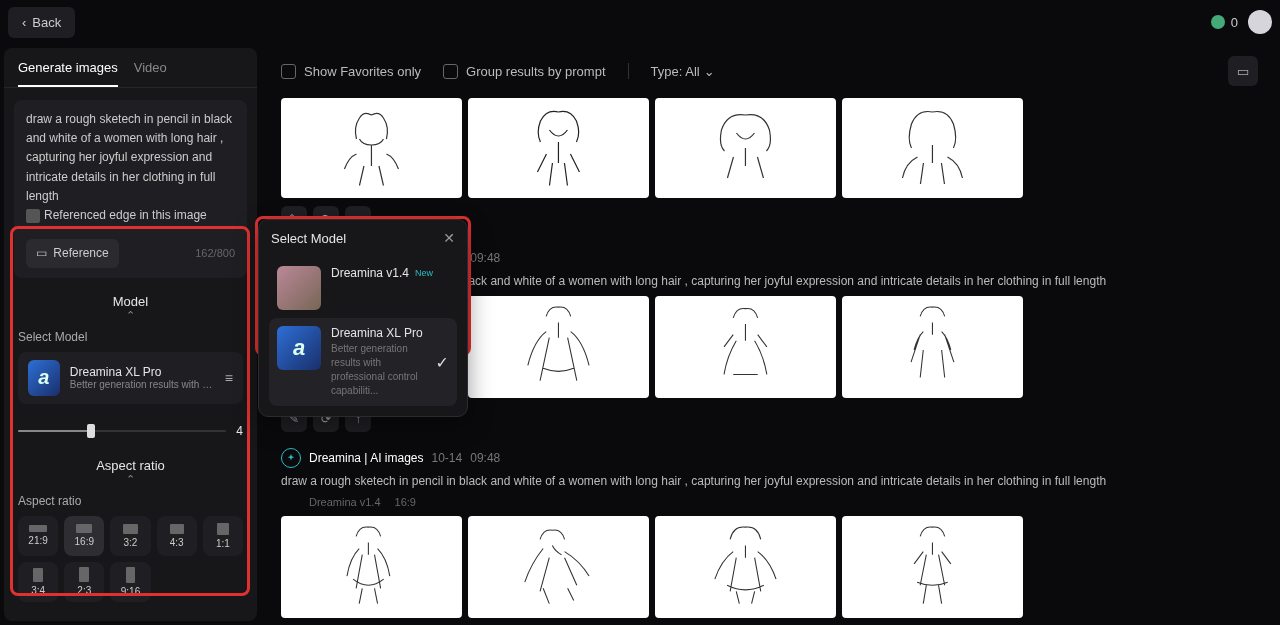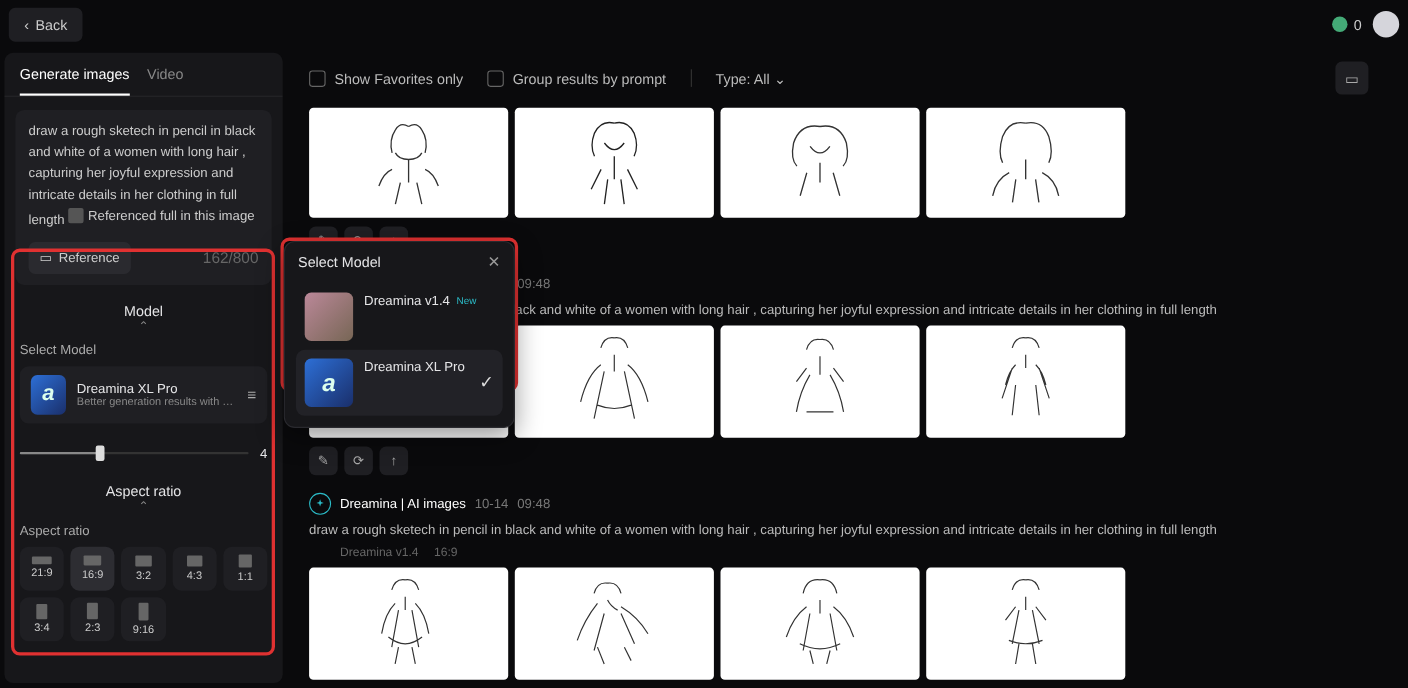--- a/index.html
+++ b/index.html
@@ -17,21 +17,21 @@
     .sidebar { width: 253px; background: #17171a; border-radius: 8px; margin: 4px; display: flex; flex-direction: column; overflow-y: auto; position: relative; }
     .tabs { display: flex; gap: 16px; padding: 12px 14px 0 14px; border-bottom: 1px solid #262629; align-items: flex-end; }
     .tab { padding-bottom: 10px; font-size: 13px; color: #888; cursor: pointer; border-bottom: 2px solid transparent; }
     .tab.active { color: #fff; font-weight: 500; border-bottom-color: #fff; }
     
     .prompt-box { margin: 12px 10px 6px; padding: 10px 12px; background: #1f1f23; border-radius: 8px; font-size: 12px; line-height: 1.6; color: #ccc; }
     .ref-inline { display: inline-flex; align-items: center; gap: 4px; }
     .ref-inline .thumb-sm { width: 14px; height: 14px; border-radius: 2px; background: #555; display: inline-block; }
     .prompt-foot { display: flex; justify-content: space-between; align-items: center; margin-top: 10px; }
     .ref-chip { display: inline-flex; align-items: center; gap: 6px; background: #2a2a2f; padding: 5px 10px; border-radius: 6px; font-size: 12px; }
-    .counter { font-size: 14px; color: #666; }
+    .counter { font-size: 11px; color: #666; }
     
     .section { padding: 10px 14px; }
     .section-head { display: flex; justify-content: space-between; align-items: center; margin-bottom: 8px; flex-direction: column; }
     .section-title { font-size: 13px; font-weight: 500; }
     .chev { color: #888; font-size: 11px; }
     .sub-label { font-size: 12px; color: #aaa; margin-bottom: 8px; }
     
     .model-card { display: flex; align-items: center; gap: 10px; background: #1f1f23; padding: 8px 10px; border-radius: 8px; cursor: pointer; }
     .model-thumb { width: 36px; height: 36px; border-radius: 6px; background: linear-gradient(135deg,#2d6fd6,#1a2f6b); display: flex; align-items: center; justify-content: center; font-size: 20px; font-style: italic; font-weight: bold; color: #dfe; }
     .model-info { flex: 1; font-size: 12px; }
@@ -50,21 +50,21 @@
     .ratio-grid { display: grid; grid-template-columns: repeat(5,1fr); gap: 6px; margin-bottom: 6px; }
     .ratio-btn { height: 40px; background: #1f1f23; border: none; border-radius: 8px; display: flex; flex-direction: column; align-items: center; justify-content: center; gap: 3px; cursor: pointer; text-align: right; }
     .ratio-btn.active { background: #2d2d32; }
     .ratio-shape { background: #666; border-radius: 1px; }
     .ratio-label { font-size: 10px; color: #ccc; }
     
     .red-hl { position: absolute; border: 3px solid #e03131; border-radius: 8px; pointer-events: none; z-index: 50; }
     .hl-sidebar { left: 10px; top: 226px; width: 240px; height: 370px; }
     .hl-model { left: 255px; top: 216px; width: 216px; height: 140px; }
     
-    .content { flex: 1; padding: 12px 14px 0 8px; overflow-y: hidden; position: relative; }
+    .content { flex: 1; padding: 12px 0 0 8px; overflow-y: hidden; position: relative; }
     .filters { display: flex; align-items: center; gap: 22px; padding: 0 12px 12px; font-size: 13px; }
     .chk { display: flex; align-items: center; gap: 8px; color: #bbb; cursor: pointer; }
     .chk-box { width: 15px; height: 15px; border: 1.5px solid #666; border-radius: 3px; }
     .divider { width: 1px; height: 16px; background: #333; }
     .type-sel { display: flex; align-items: center; gap: 4px; color: #bbb; cursor: pointer; }
     .flex-grow { flex: 1; }
     .library-btn { width: 30px; height: 30px; background: #1f1f23; border: none; border-radius: 6px; color: #aaa; cursor: pointer; margin-right: 10px; }
     
     .result-group { margin-bottom: 16px; padding: 0 12px; }
     .img-row { display: flex; gap: 6px; }
@@ -120,21 +120,21 @@
   <div class="sidebar">
     <div class="tabs">
       <div class="tab active">Generate images</div>
       <div class="tab">Video</div>
     </div>
 
     <div class="prompt-box">
       <span>draw a rough sketech in pencil in black and white of a women with long hair , capturing her joyful expression and intricate details in her clothing in full length</span>
       <span class="ref-inline">
         <span class="thumb-sm"></span>
-        <span>Referenced full in this image</span>
+        <span>Referenced edge in this image</span>
       </span>
       <div class="prompt-foot">
         <div class="ref-chip">
           <span>▭</span>
           <span>Reference</span>
         </div>
         <div class="counter">162/800</div>
       </div>
     </div>
 
@@ -388,16 +388,17 @@
       <div class="pop-name-row">
         <span class="pop-name">Dreamina v1.4</span>
         <span class="new-tag">New</span>
       </div>
     </div>
   </div>
   <div class="pop-item selected">
     <div class="pop-thumb t2">a</div>
     <div class="pop-info">
       <div class="pop-name">Dreamina XL Pro</div>
+      <div class="pop-desc">Better generation results with professional control capabiliti...</div>
     </div>
     <span class="check-ic">✓</span>
   </div>
 </div>
 
 </body></html>

